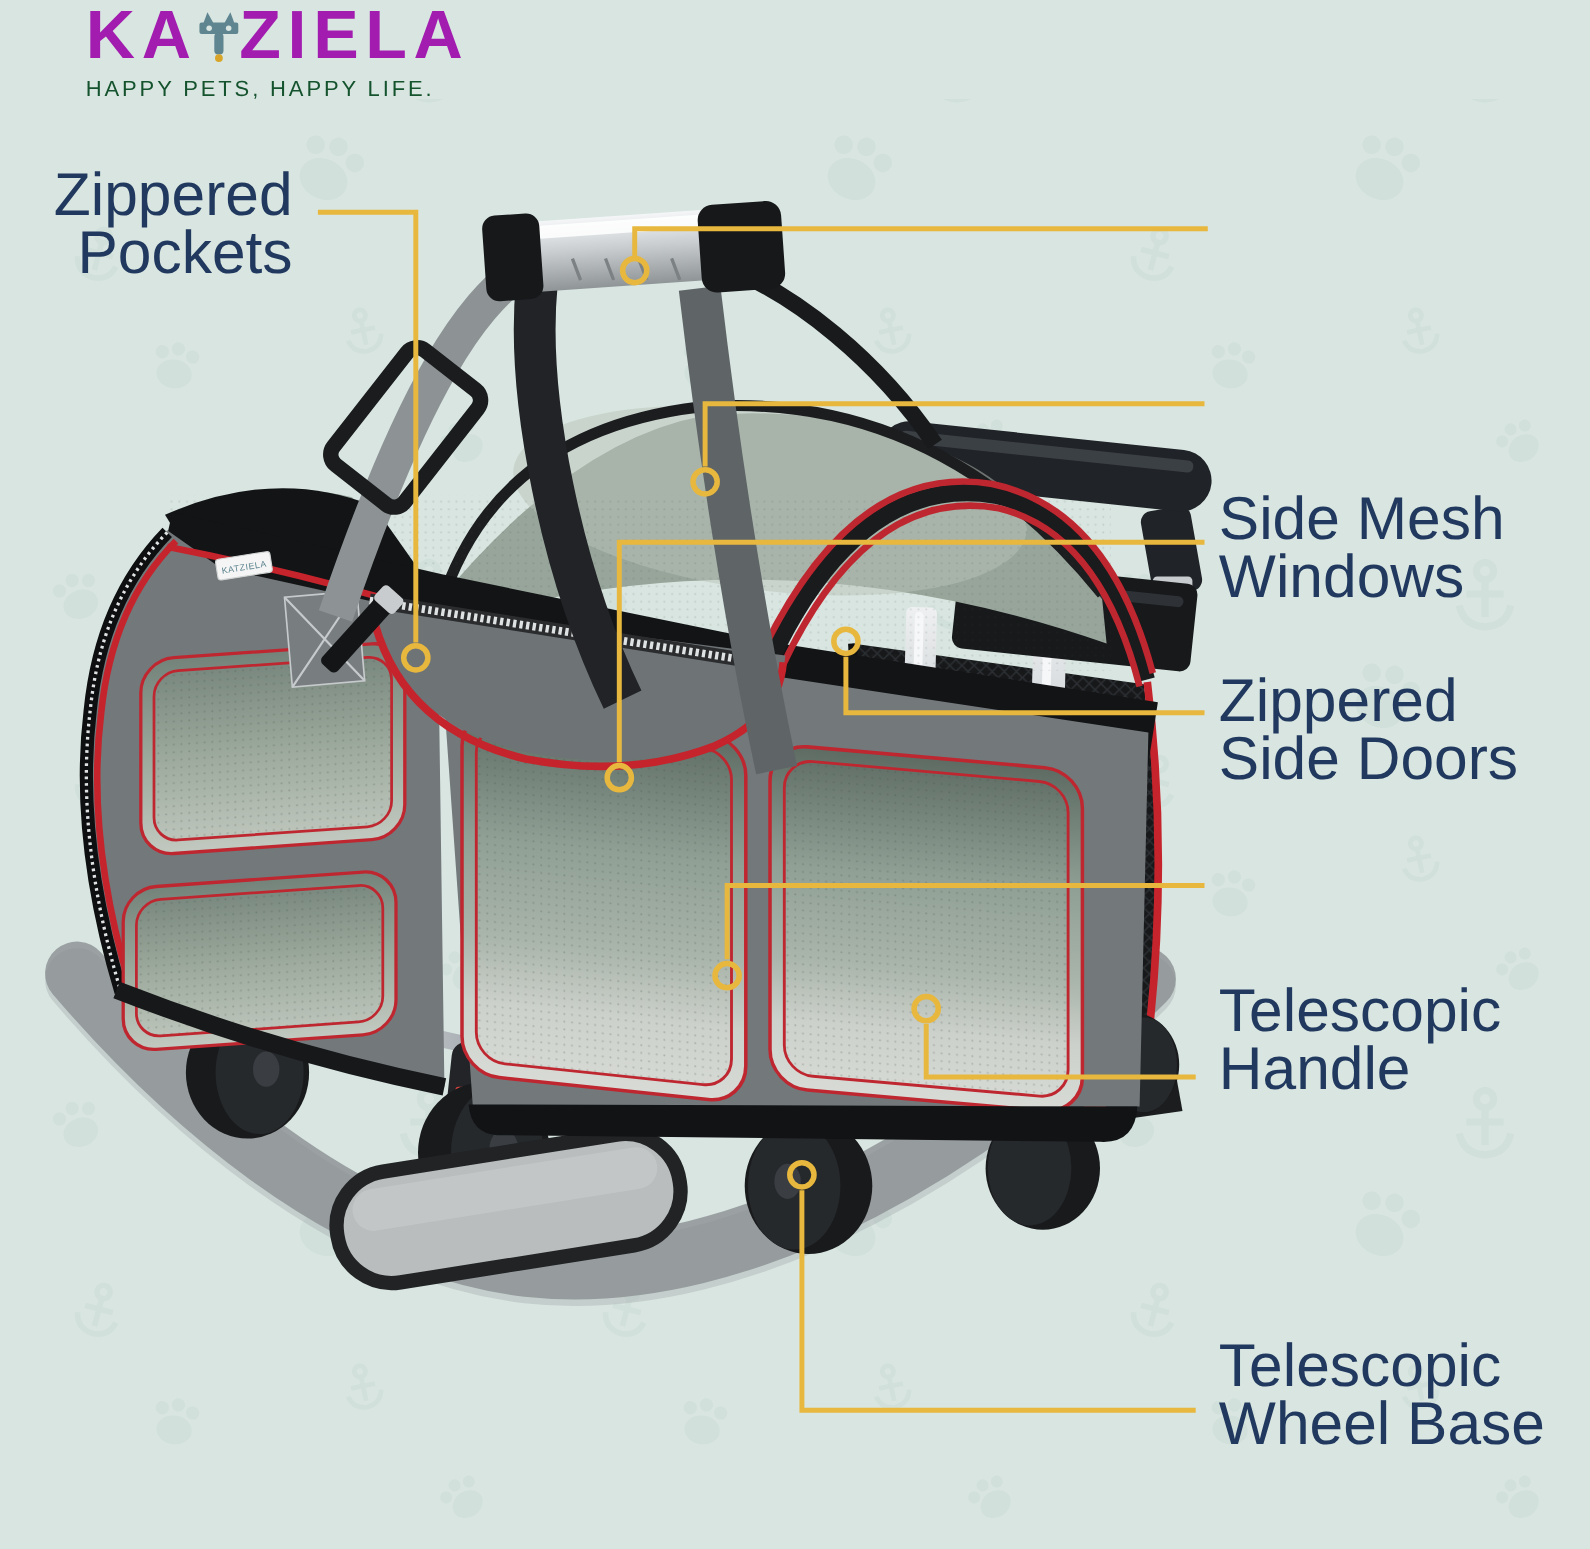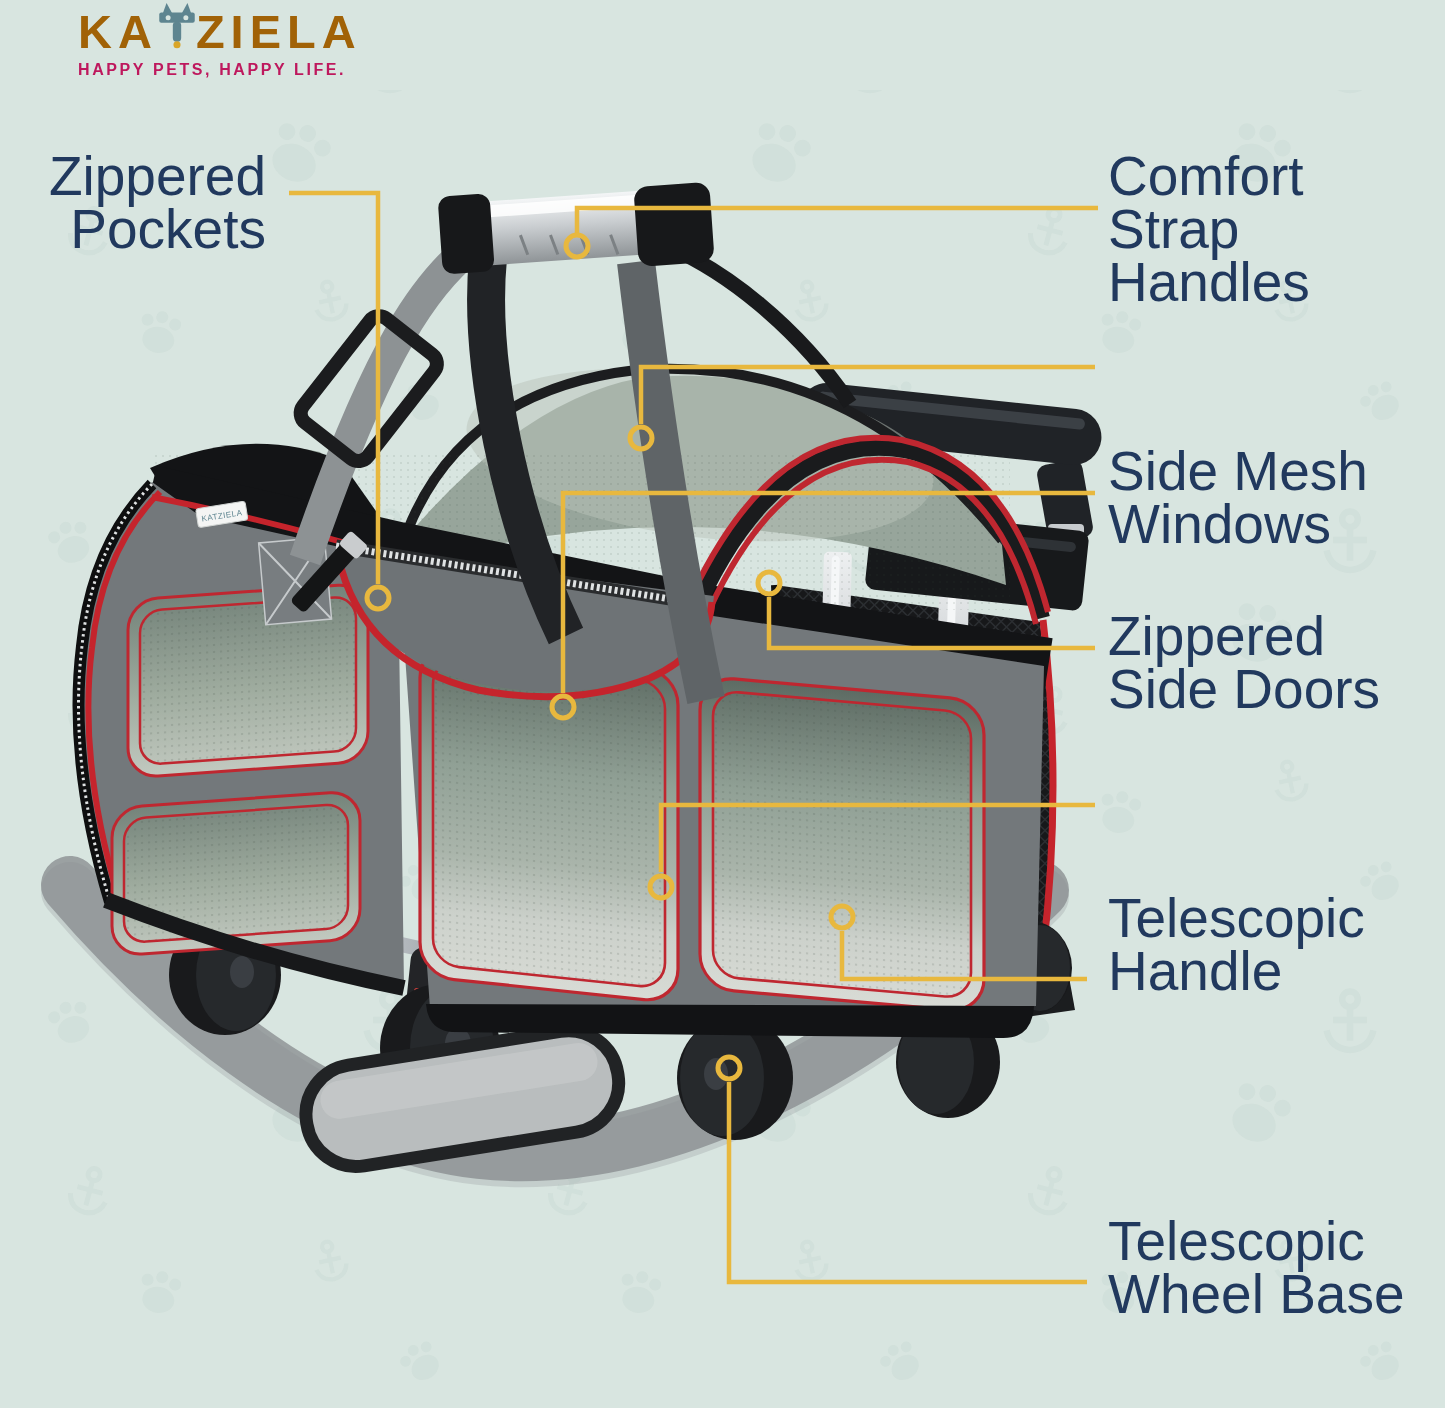--- a/index.html
+++ b/index.html
@@ -8,28 +8,28 @@
     width:1445px;height:1408px;
     overflow:hidden;
     background:#d8e5e0;
     font-family:"Liberation Sans", sans-serif;
   }
   #scene{position:absolute;left:0;top:0;width:1445px;height:1408px;}
   
   .logo{position:absolute;left:78px;top:2px;}
   .logo-row{display:flex;align-items:flex-end;}
   .logo-word{
-    font-size:47px;font-weight:bold;letter-spacing:6px;
-    color:#a16207;line-height:1.0;
+    font-size:62px;font-weight:bold;letter-spacing:6px;
+    color:#a21caf;line-height:1.0;
   }
   .logo-cat{margin:0 1px 1px 1px;}
   .tagline{
     margin-top:6px;
-    font-size:16px;letter-spacing:2.6px;
-    color:#be185d;font-weight:700;
+    font-size:20px;letter-spacing:2.6px;
+    color:#14532d;font-weight:400;
   }
   
   .feature-label{
     position:absolute;
     color:#21395e;
     font-size:55px;
     line-height:53px;
     white-space:pre-line;
     font-weight:400;
   }
@@ -374,22 +374,20 @@
           <circle cx="17" cy="41" r="3.4" fill="#d9a528"></circle>
         </svg>
       </span>
       <span class="logo-word">ZIELA</span>
     </div>
     <div class="tagline">HAPPY PETS, HAPPY LIFE.</div>
   </div>
 
   <div class="feature-label left" style="top:150px;">Zippered
 Pockets</div>
-  <div class="feature-label right" style="top:150px;">Comfort
-Strap Handles</div>
   <div class="feature-label right" style="top:445px;">Side Mesh
 Windows</div>
   <div class="feature-label right" style="top:610px;">Zippered
 Side Doors</div>
   <div class="feature-label right" style="top:892px;">Telescopic
 Handle</div>
   <div class="feature-label right" style="top:1215px;">Telescopic
 Wheel Base</div>
 
 </div>

